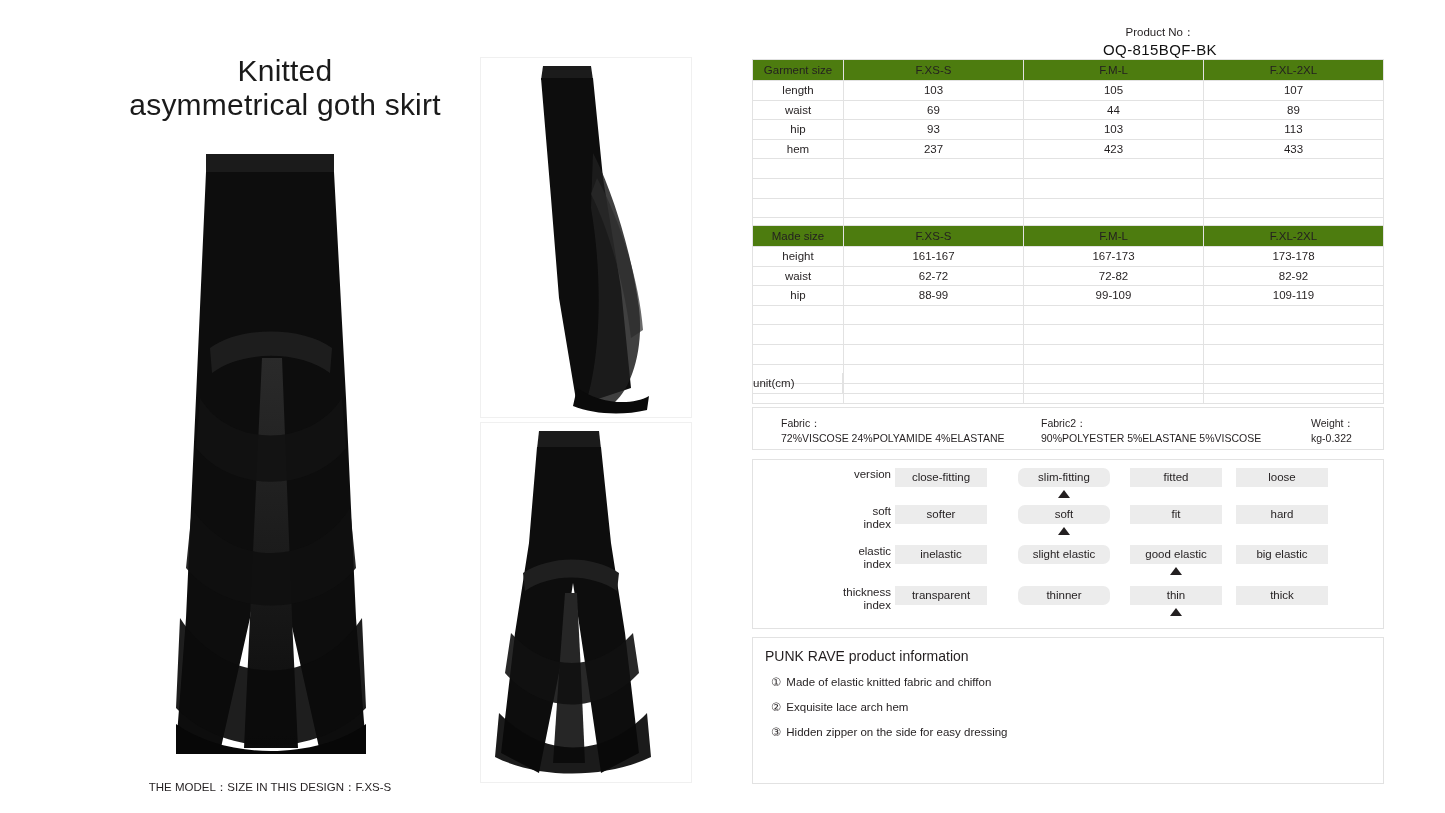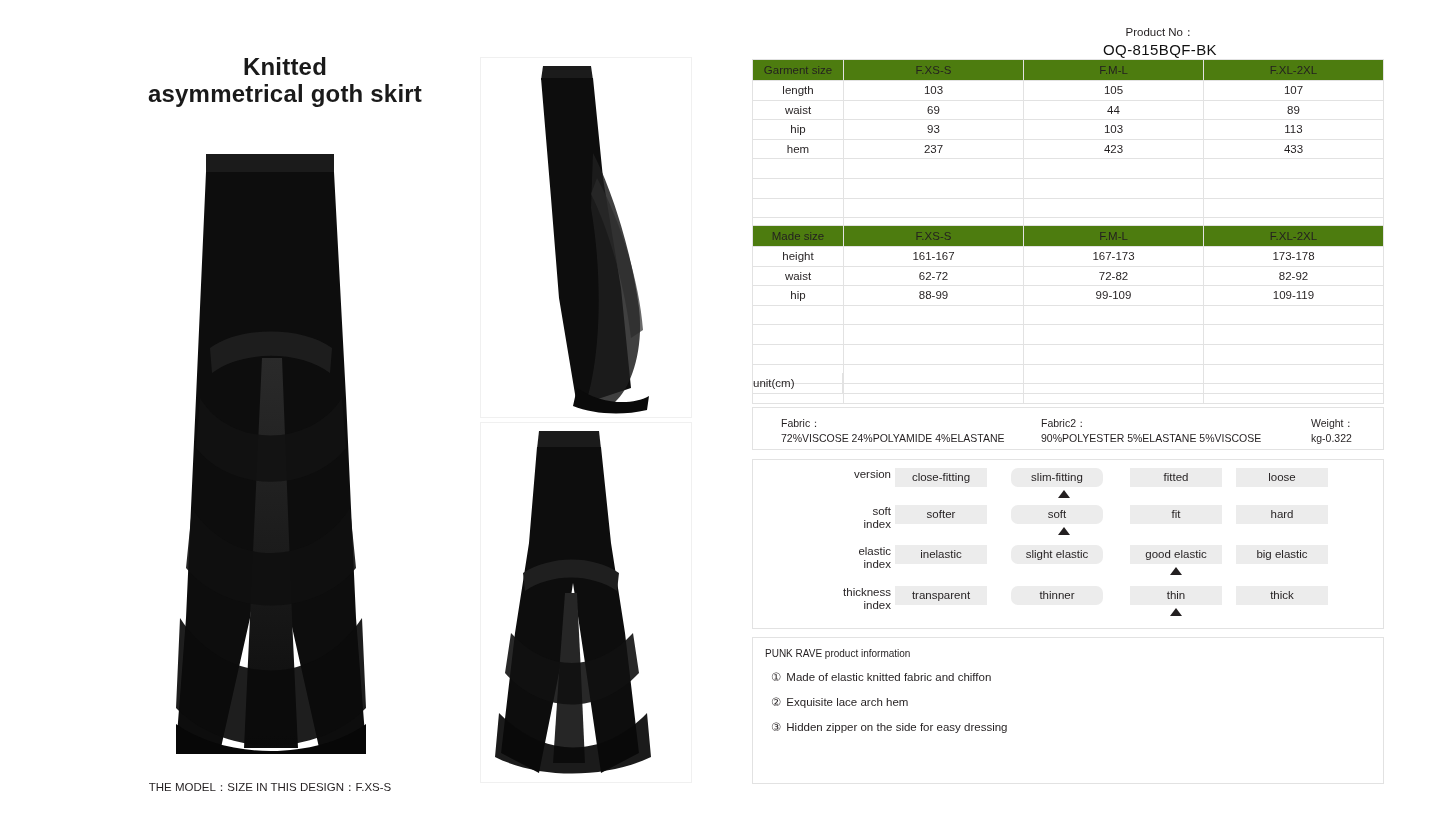--- a/index.html
+++ b/index.html
@@ -20,22 +20,22 @@
   }
 
   
   .title-block {
     position: absolute;
     left: 105px;
     top: 54px;
     width: 360px;
     text-align: center;
     line-height: 1.12;
-    font-weight: 700;
-    font-size: 24px;
+    font-weight: 400;
+    font-size: 30px;
     color: #1a1a1a;
     letter-spacing: 0.2px;
   }
   .title-line1 { display: block; }
   .title-line2 { display: block; }
 
   .hero-photo {
     position: absolute;
     left: 170px;
     top: 148px;
@@ -191,21 +191,21 @@
     position: absolute;
     width: 92px;
     height: 19px;
     background: #ececec;
     font-size: 11.5px;
     text-align: center;
     line-height: 19px;
     color: #231f20;
   }
   .chip.c0 { left: 142px; }
-  .chip.c1 { left: 258px; border-radius: 7px; }
+  .chip.c1 { left: 265px; border-radius: 7px; }
   .chip.c2 { left: 377px; }
   .chip.c3 { left: 483px; }
   .marker {
     position: absolute;
     width: 0; height: 0;
     border-left: 6px solid transparent;
     border-right: 6px solid transparent;
     border-bottom: 8px solid #231f20;
     top: 22px;
   }
@@ -214,21 +214,21 @@
     position: absolute;
     left: 752px;
     top: 637px;
     width: 632px;
     height: 147px;
     border: 1px solid #e2e2e2;
     box-sizing: border-box;
     padding: 10px 0 0 12px;
   }
   .info-title {
-    font-size: 10px;
+    font-size: 14px;
     color: #231f20;
     margin-bottom: 11px;
   }
   .info-item {
     font-size: 11.5px;
     color: #231f20;
     margin-bottom: 11px;
     padding-left: 6px;
   }
   .info-item .num { margin-right: 5px; }

